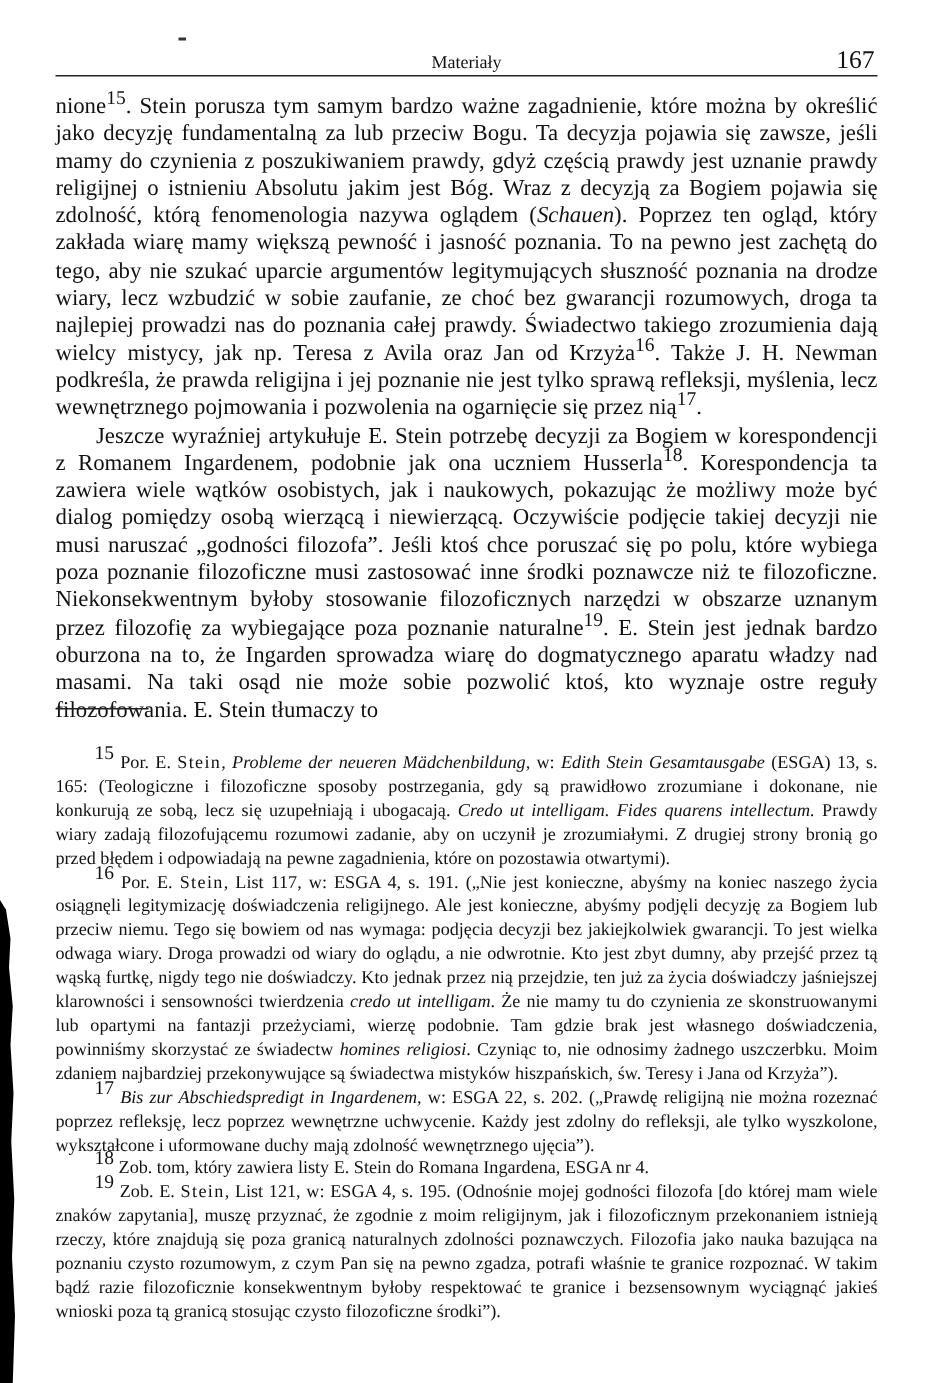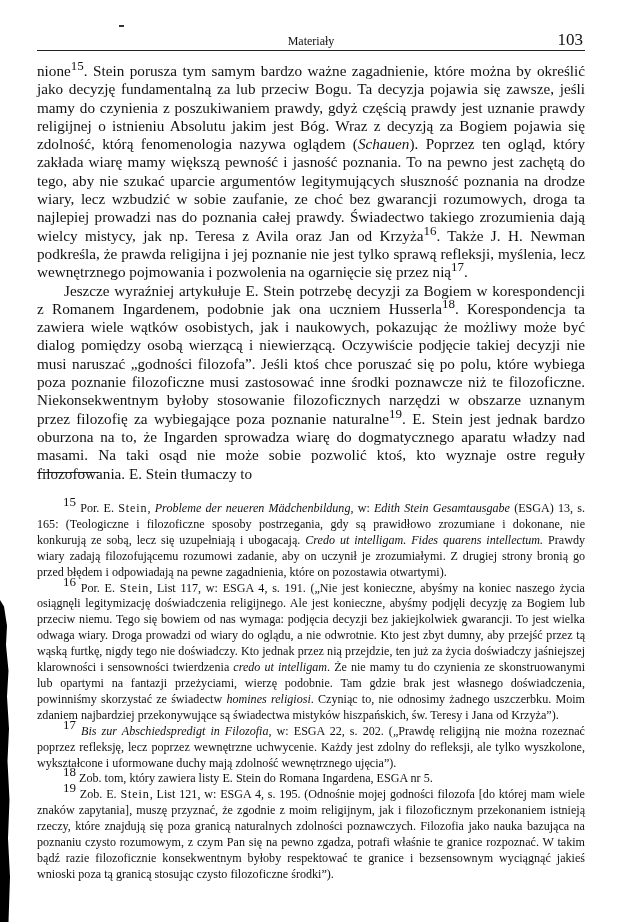--- a/index.html
+++ b/index.html
@@ -36,29 +36,29 @@
   i { font-style:italic; }
 </style>
 </head>
 <body>
 
 <div class="edge-shadow"></div>
 <div class="dot-mark"></div>
 
 <div class="running-head">
   <div class="rh-title">Materiały</div>
-  <div class="rh-page">103</div>
+  <div class="rh-page">167</div>
 </div>
 
 <div class="body-text" id="body-text">
     <p><span>nione</span><sup>15</sup><span>. Stein porusza tym samym bardzo ważne zagadnienie, które można by określić jako decyzję fundamentalną za lub przeciw Bogu. Ta decyzja pojawia się zawsze, jeśli mamy do czynienia z poszukiwaniem prawdy, gdyż częścią prawdy jest uznanie prawdy religijnej o istnieniu Absolutu jakim jest Bóg. Wraz z decyzją za Bogiem pojawia się zdolność, którą fenomenologia nazywa oglądem (</span><i>Schauen</i><span>). Poprzez ten ogląd, który zakłada wiarę mamy większą pewność i jasność poznania. To na pewno jest zachętą do tego, aby nie szukać uparcie argumentów legitymujących słuszność poznania na drodze wiary, lecz wzbudzić w sobie zaufanie, ze choć bez gwarancji rozumowych, droga ta najlepiej prowadzi nas do poznania całej prawdy. Świadectwo takiego zrozumienia dają wielcy mistycy, jak np. Teresa z Avila oraz Jan od Krzyża</span><sup>16</sup><span>. Także J. H. Newman podkreśla, że prawda religijna i jej poznanie nie jest tylko sprawą refleksji, myślenia, lecz wewnętrznego pojmowania i pozwolenia na ogarnięcie się przez nią</span><sup>17</sup><span>.</span></p>
     <p class="indent"><span>Jeszcze wyraźniej artykułuje E. Stein potrzebę decyzji za Bogiem w korespondencji z Romanem Ingardenem, podobnie jak ona uczniem Husserla</span><sup>18</sup><span>. Korespondencja ta zawiera wiele wątków osobistych, jak i naukowych, pokazując że możliwy może być dialog pomiędzy osobą wierzącą i niewierzącą. Oczywiście podjęcie takiej decyzji nie musi naruszać „godności filozofa”. Jeśli ktoś chce poruszać się po polu, które wybiega poza poznanie filozoficzne musi zastosować inne środki poznawcze niż te filozoficzne. Niekonsekwentnym byłoby stosowanie filozoficznych narzędzi w obszarze uznanym przez filozofię za wybiegające poza poznanie naturalne</span><sup>19</sup><span>. E. Stein jest jednak bardzo oburzona na to, że Ingarden sprowadza wiarę do dogmatycznego aparatu władzy nad masami. Na taki osąd nie może sobie pozwolić ktoś, kto wyznaje ostre reguły filozofowania. E. Stein tłumaczy to</span></p>
   </div>
 
 <div class="fn-rule"></div>
 
 <div class="footnotes" id="footnotes">
     <p><sup>15</sup> <span>Por. E. </span><span class="spaced">Stein</span><span>, </span><i>Probleme der neueren Mädchenbildung</i><span>, w: </span><i>Edith Stein Gesamtausgabe</i><span> (ESGA) 13, s. 165: (Teologiczne i filozoficzne sposoby postrzegania, gdy są prawidłowo zrozumiane i dokonane, nie konkurują ze sobą, lecz się uzupełniają i ubogacają. </span><i>Credo ut intelligam. Fides quarens intellectum.</i><span> Prawdy wiary zadają filozofującemu rozumowi zadanie, aby on uczynił je zrozumiałymi. Z drugiej strony bronią go przed błędem i odpowiadają na pewne zagadnienia, które on pozostawia otwartymi).</span></p>
     <p><sup>16</sup> <span>Por. E. </span><span class="spaced">Stein</span><span>, List 117, w: ESGA 4, s. 191. („Nie jest konieczne, abyśmy na koniec naszego życia osiągnęli legitymizację doświadczenia religijnego. Ale jest konieczne, abyśmy podjęli decyzję za Bogiem lub przeciw niemu. Tego się bowiem od nas wymaga: podjęcia decyzji bez jakiejkolwiek gwarancji. To jest wielka odwaga wiary. Droga prowadzi od wiary do oglądu, a nie odwrotnie. Kto jest zbyt dumny, aby przejść przez tą wąską furtkę, nigdy tego nie doświadczy. Kto jednak przez nią przejdzie, ten już za życia doświadczy jaśniejszej klarowności i sensowności twierdzenia </span><i>credo ut intelligam</i><span>. Że nie mamy tu do czynienia ze skonstruowanymi lub opartymi na fantazji przeżyciami, wierzę podobnie. Tam gdzie brak jest własnego doświadczenia, powinniśmy skorzystać ze świadectw </span><i>homines religiosi</i><span>. Czyniąc to, nie odnosimy żadnego uszczerbku. Moim zdaniem najbardziej przekonywujące są świadectwa mistyków hiszpańskich, św. Teresy i Jana od Krzyża”).</span></p>
-    <p><sup>17</sup> <i>Bis zur Abschiedspredigt in Filozofia</i><span>, w: ESGA 22, s. 202. („Prawdę religijną nie można rozeznać poprzez refleksję, lecz poprzez wewnętrzne uchwycenie. Każdy jest zdolny do refleksji, ale tylko wyszkolone, wykształcone i uformowane duchy mają zdolność wewnętrznego ujęcia”).</span></p>
-    <p><sup>18</sup> <span>Zob. tom, który zawiera listy E. Stein do Romana Ingardena, ESGA nr 5.</span></p>
+    <p><sup>17</sup> <i>Bis zur Abschiedspredigt in Ingardenem</i><span>, w: ESGA 22, s. 202. („Prawdę religijną nie można rozeznać poprzez refleksję, lecz poprzez wewnętrzne uchwycenie. Każdy jest zdolny do refleksji, ale tylko wyszkolone, wykształcone i uformowane duchy mają zdolność wewnętrznego ujęcia”).</span></p>
+    <p><sup>18</sup> <span>Zob. tom, który zawiera listy E. Stein do Romana Ingardena, ESGA nr 4.</span></p>
     <p><sup>19</sup> <span>Zob. E. </span><span class="spaced">Stein</span><span>, List 121, w: ESGA 4, s. 195. (Odnośnie mojej godności filozofa [do której mam wiele znaków zapytania], muszę przyznać, że zgodnie z moim religijnym, jak i filozoficznym przekonaniem istnieją rzeczy, które znajdują się poza granicą naturalnych zdolności poznawczych. Filozofia jako nauka bazująca na poznaniu czysto rozumowym, z czym Pan się na pewno zgadza, potrafi właśnie te granice rozpoznać. W takim bądź razie filozoficznie konsekwentnym byłoby respektować te granice i bezsensownym wyciągnąć jakieś wnioski poza tą granicą stosując czysto filozoficzne środki”).</span></p>
   </div>
 
 </body></html>

